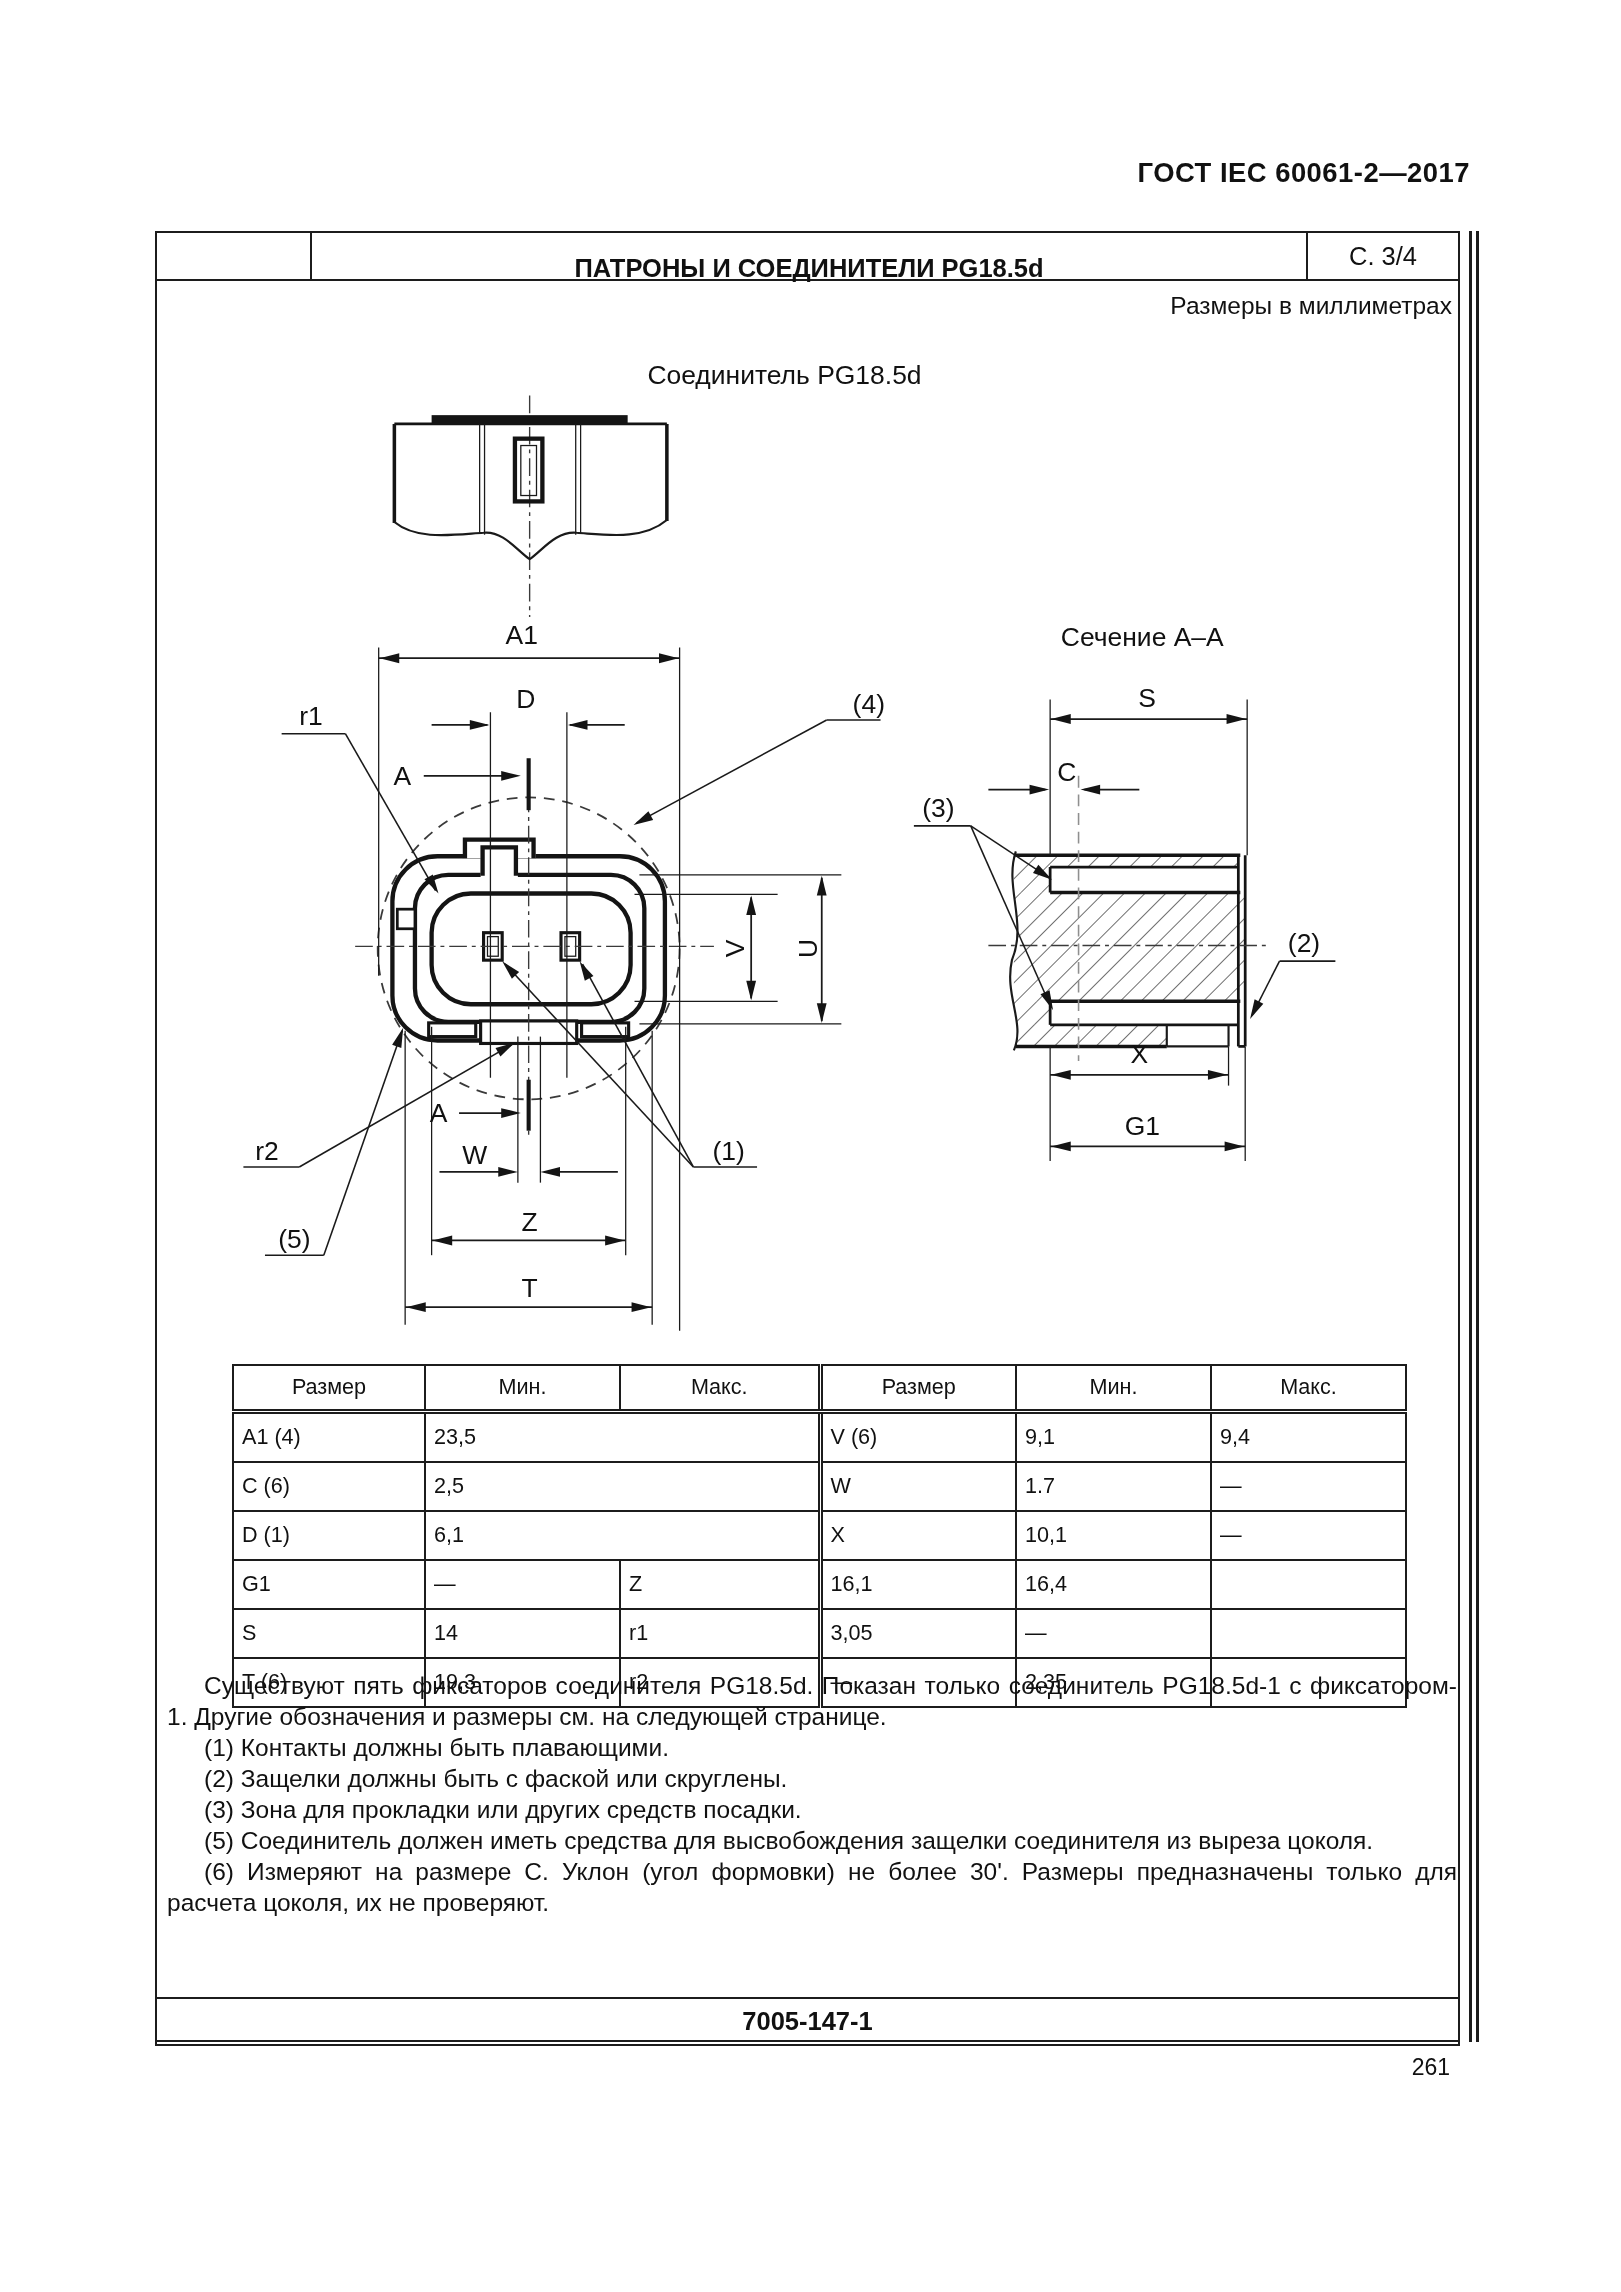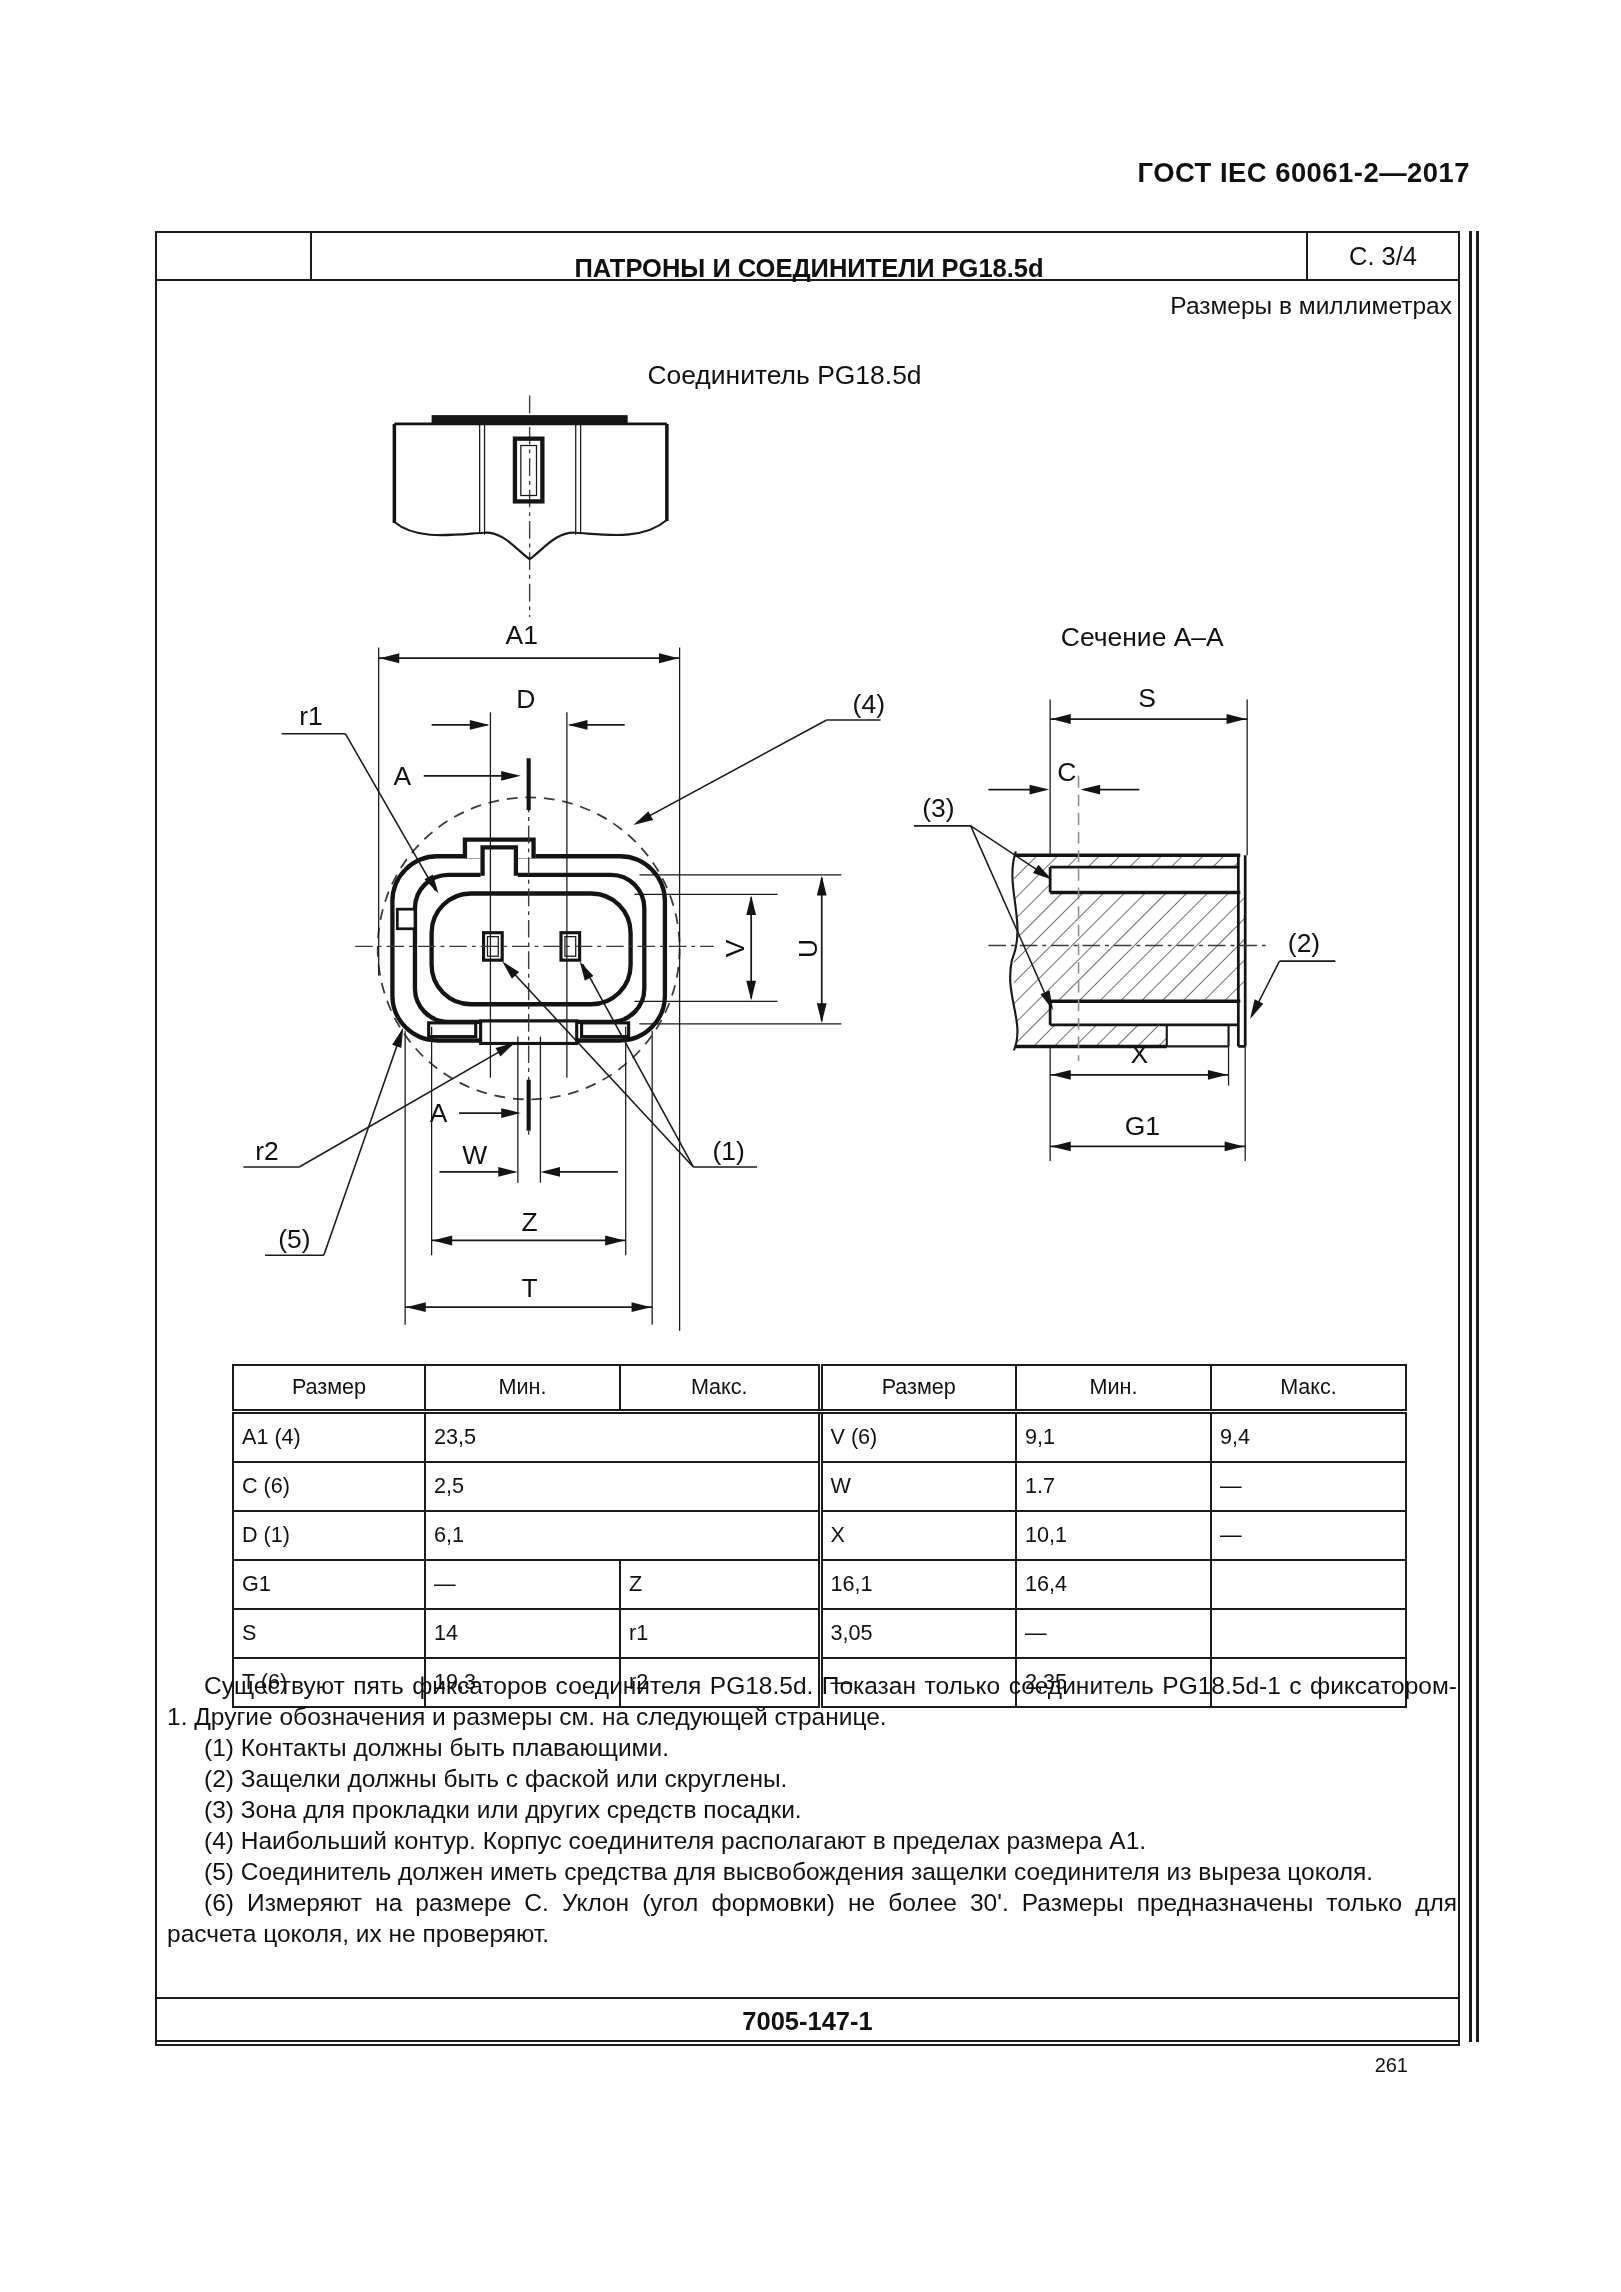--- a/index.html
+++ b/index.html
@@ -30,21 +30,21 @@
   #dim-table table{border:2.9px solid #1c1c1c;}
   #dim-table thead th{height:26.5px;border-bottom:5.9px double #1c1c1c;}
   #dim-table .dbl{border-left:5.9px double #1c1c1c;}
   
   #notes{left:167px;top:1670px;width:1290px;font-size:24.5px;line-height:31px;text-align:justify;}
   #notes p{margin:0;text-indent:37px;}
   
   #foot-band{left:155px;top:1997px;width:1305px;height:49px;border:2.9px solid #1c1c1c;
              box-sizing:border-box;display:flex;align-items:center;justify-content:center;
              font-size:25.5px;font-weight:bold;}
-  #page-num{left:1300px;top:2054px;width:108px;text-align:right;font-size:20px;}
+  #page-num{left:1342px;top:2054px;width:108px;text-align:right;font-size:23px;}
   
   svg text{font-family:"Liberation Sans", sans-serif;font-size:27px;fill:#111;}
   svg .ttl{font-size:27px;}
   .thin{stroke:#1a1a1a;stroke-width:1.3;fill:none;}
   .dim{stroke:#1a1a1a;stroke-width:1.8;fill:none;}
   .ldr{stroke:#1a1a1a;stroke-width:1.6;fill:none;}
   .med{stroke:#1a1a1a;stroke-width:2.2;fill:none;}
   .thk{stroke:#141414;stroke-width:3.6;fill:none;}
   .thk2{stroke:#141414;stroke-width:2.8;fill:none;}
   .xthk{stroke:#141414;stroke-width:4.4;fill:none;}
@@ -351,21 +351,20 @@
           </tr>
         </tbody>
     </table>
   </div>
 
   <div class="abs" id="notes">
       <p>Существуют пять фиксаторов соединителя PG18.5d. Показан только соединитель PG18.5d-1 с фиксатором- 1. Другие обозначения и размеры см. на следующей странице.</p>
       <p>(1) Контакты должны быть плавающими.</p>
       <p>(2) Защелки должны быть с фаской или скруглены.</p>
       <p>(3) Зона для прокладки или других средств посадки.</p>
-      <p>(4) Наибольший контур. Корпус соединителя располагают в пределах размера A1.</p>
       <p>(5) Соединитель должен иметь средства для высвобождения защелки соединителя из выреза цоколя.</p>
       <p>(6) Измеряют на размере С. Уклон (угол формовки) не более 30'. Размеры предназначены только для расчета цоколя, их не проверяют.</p>
     </div>
 
   <div class="abs" id="foot-band">
     <span>7005-147-1</span>
   </div>
   <div class="abs" id="page-num">261</div>
 
 </div>

